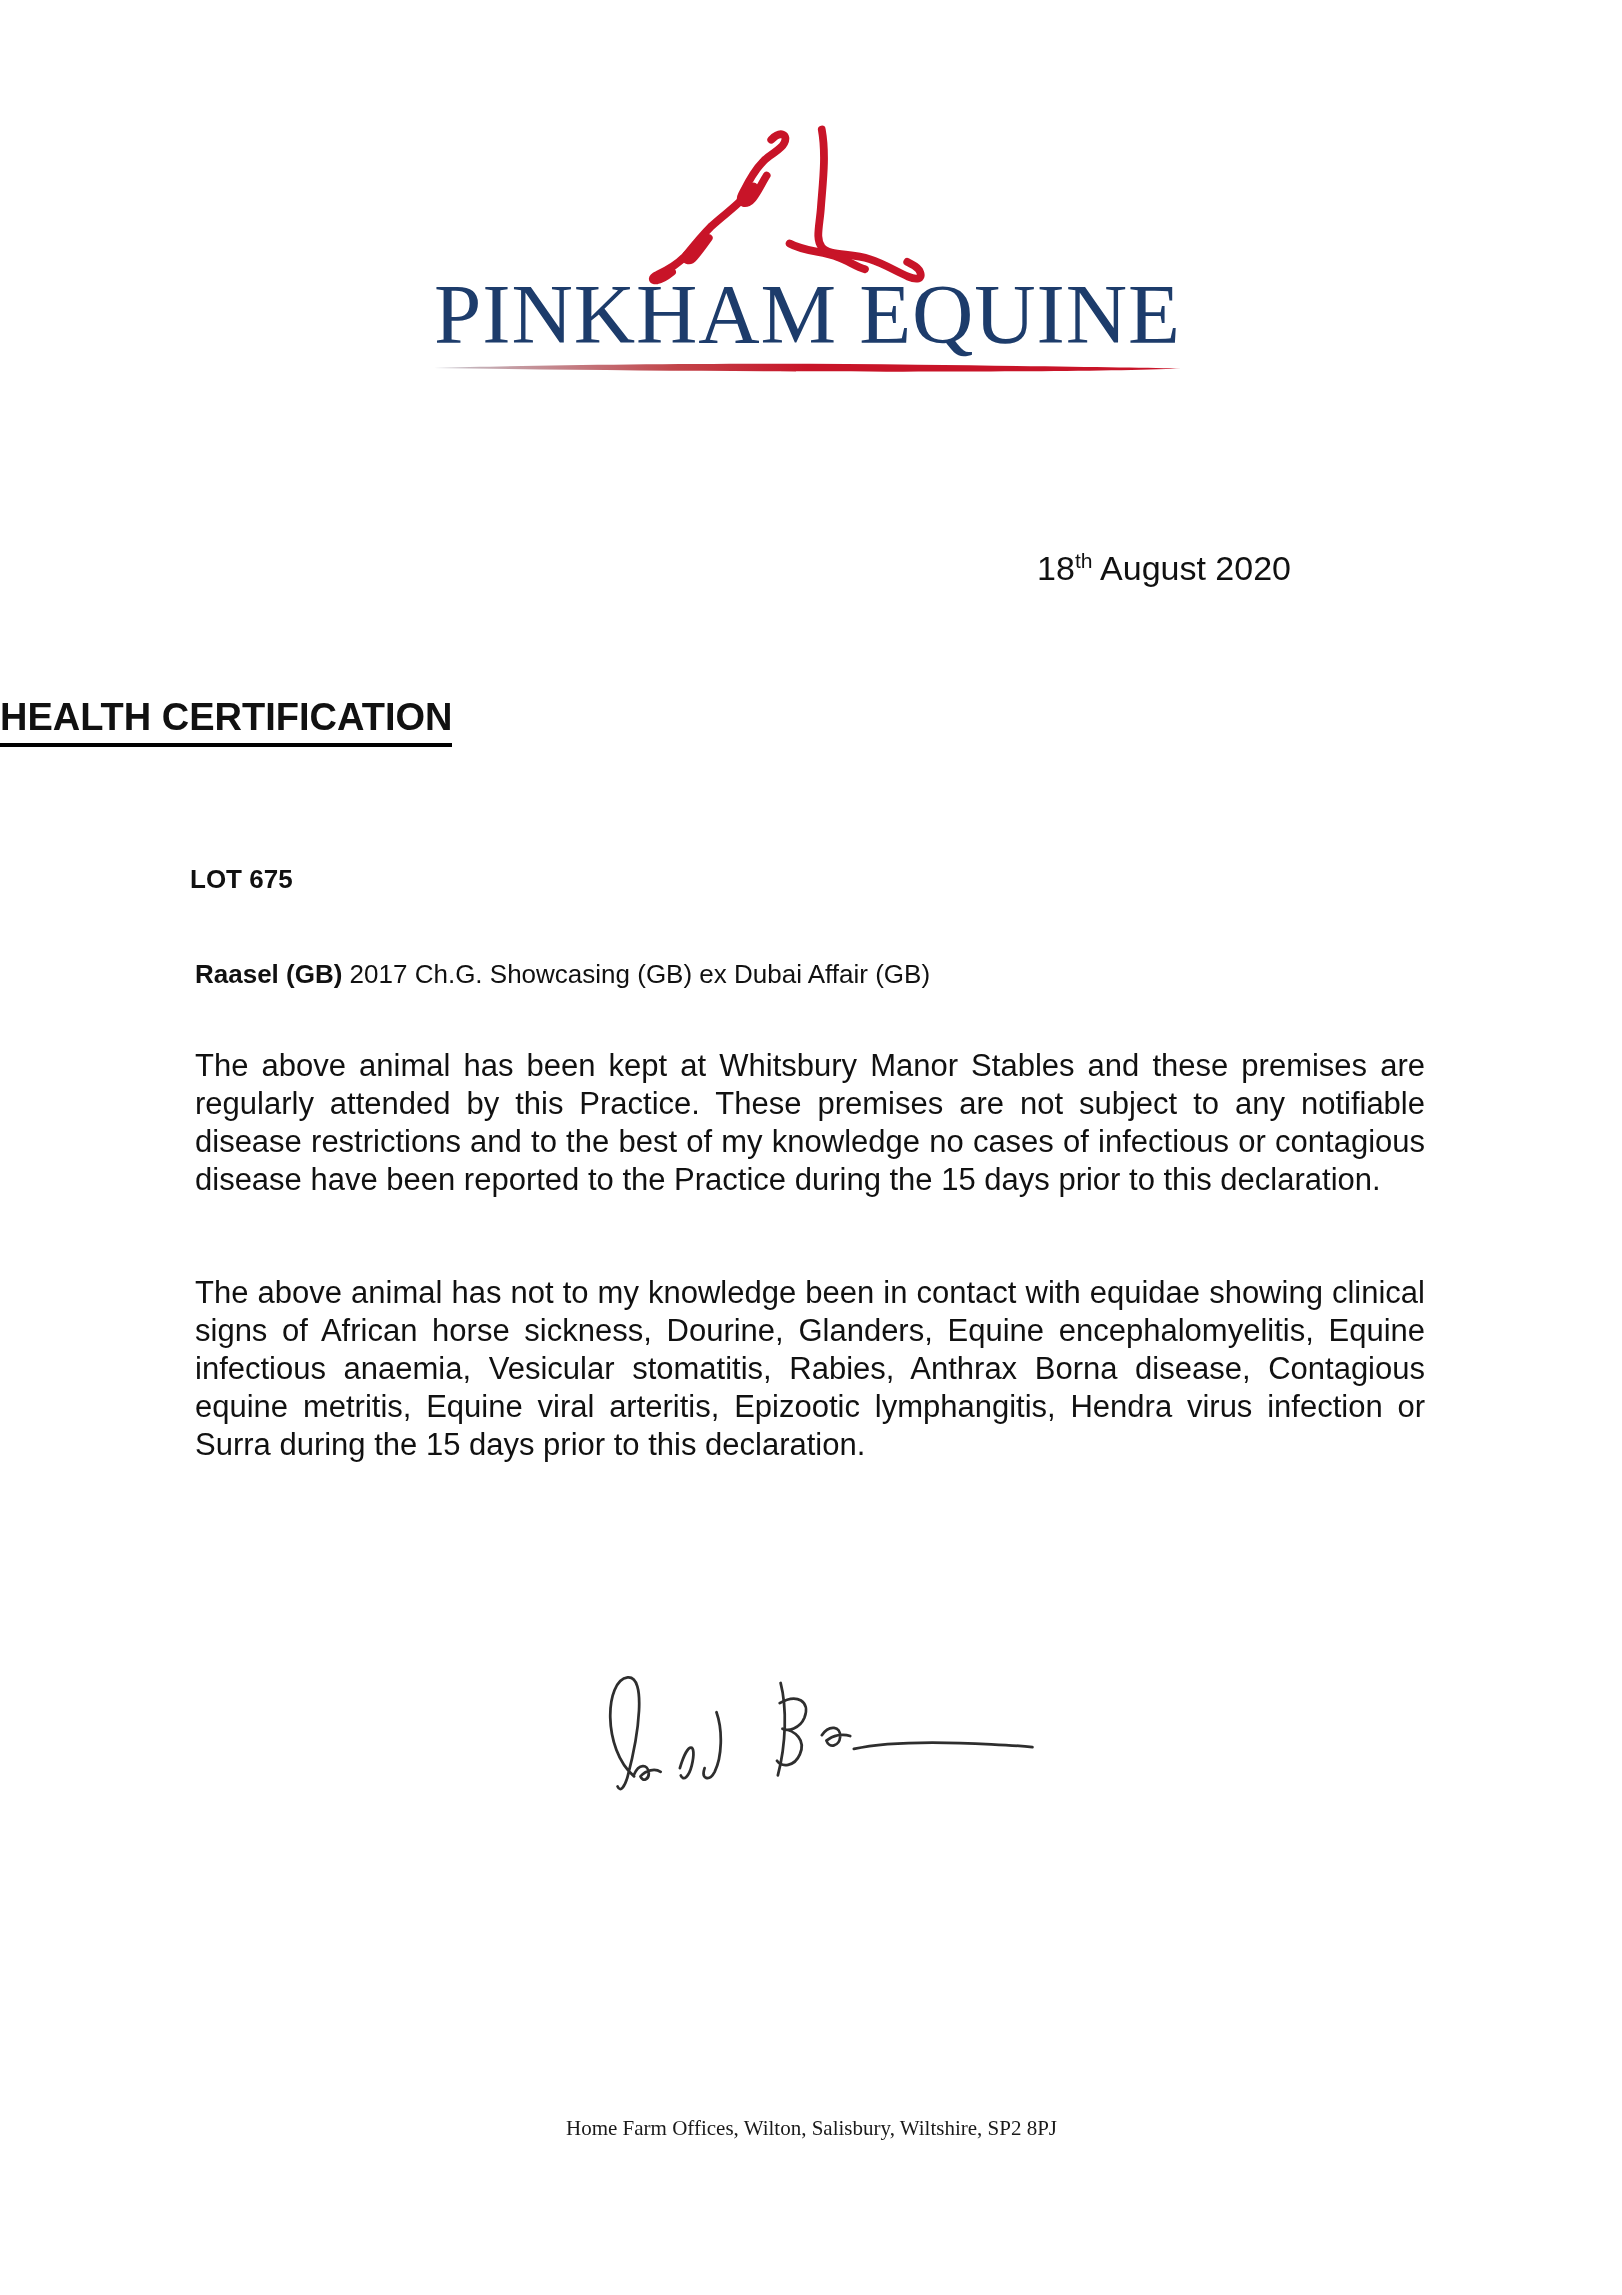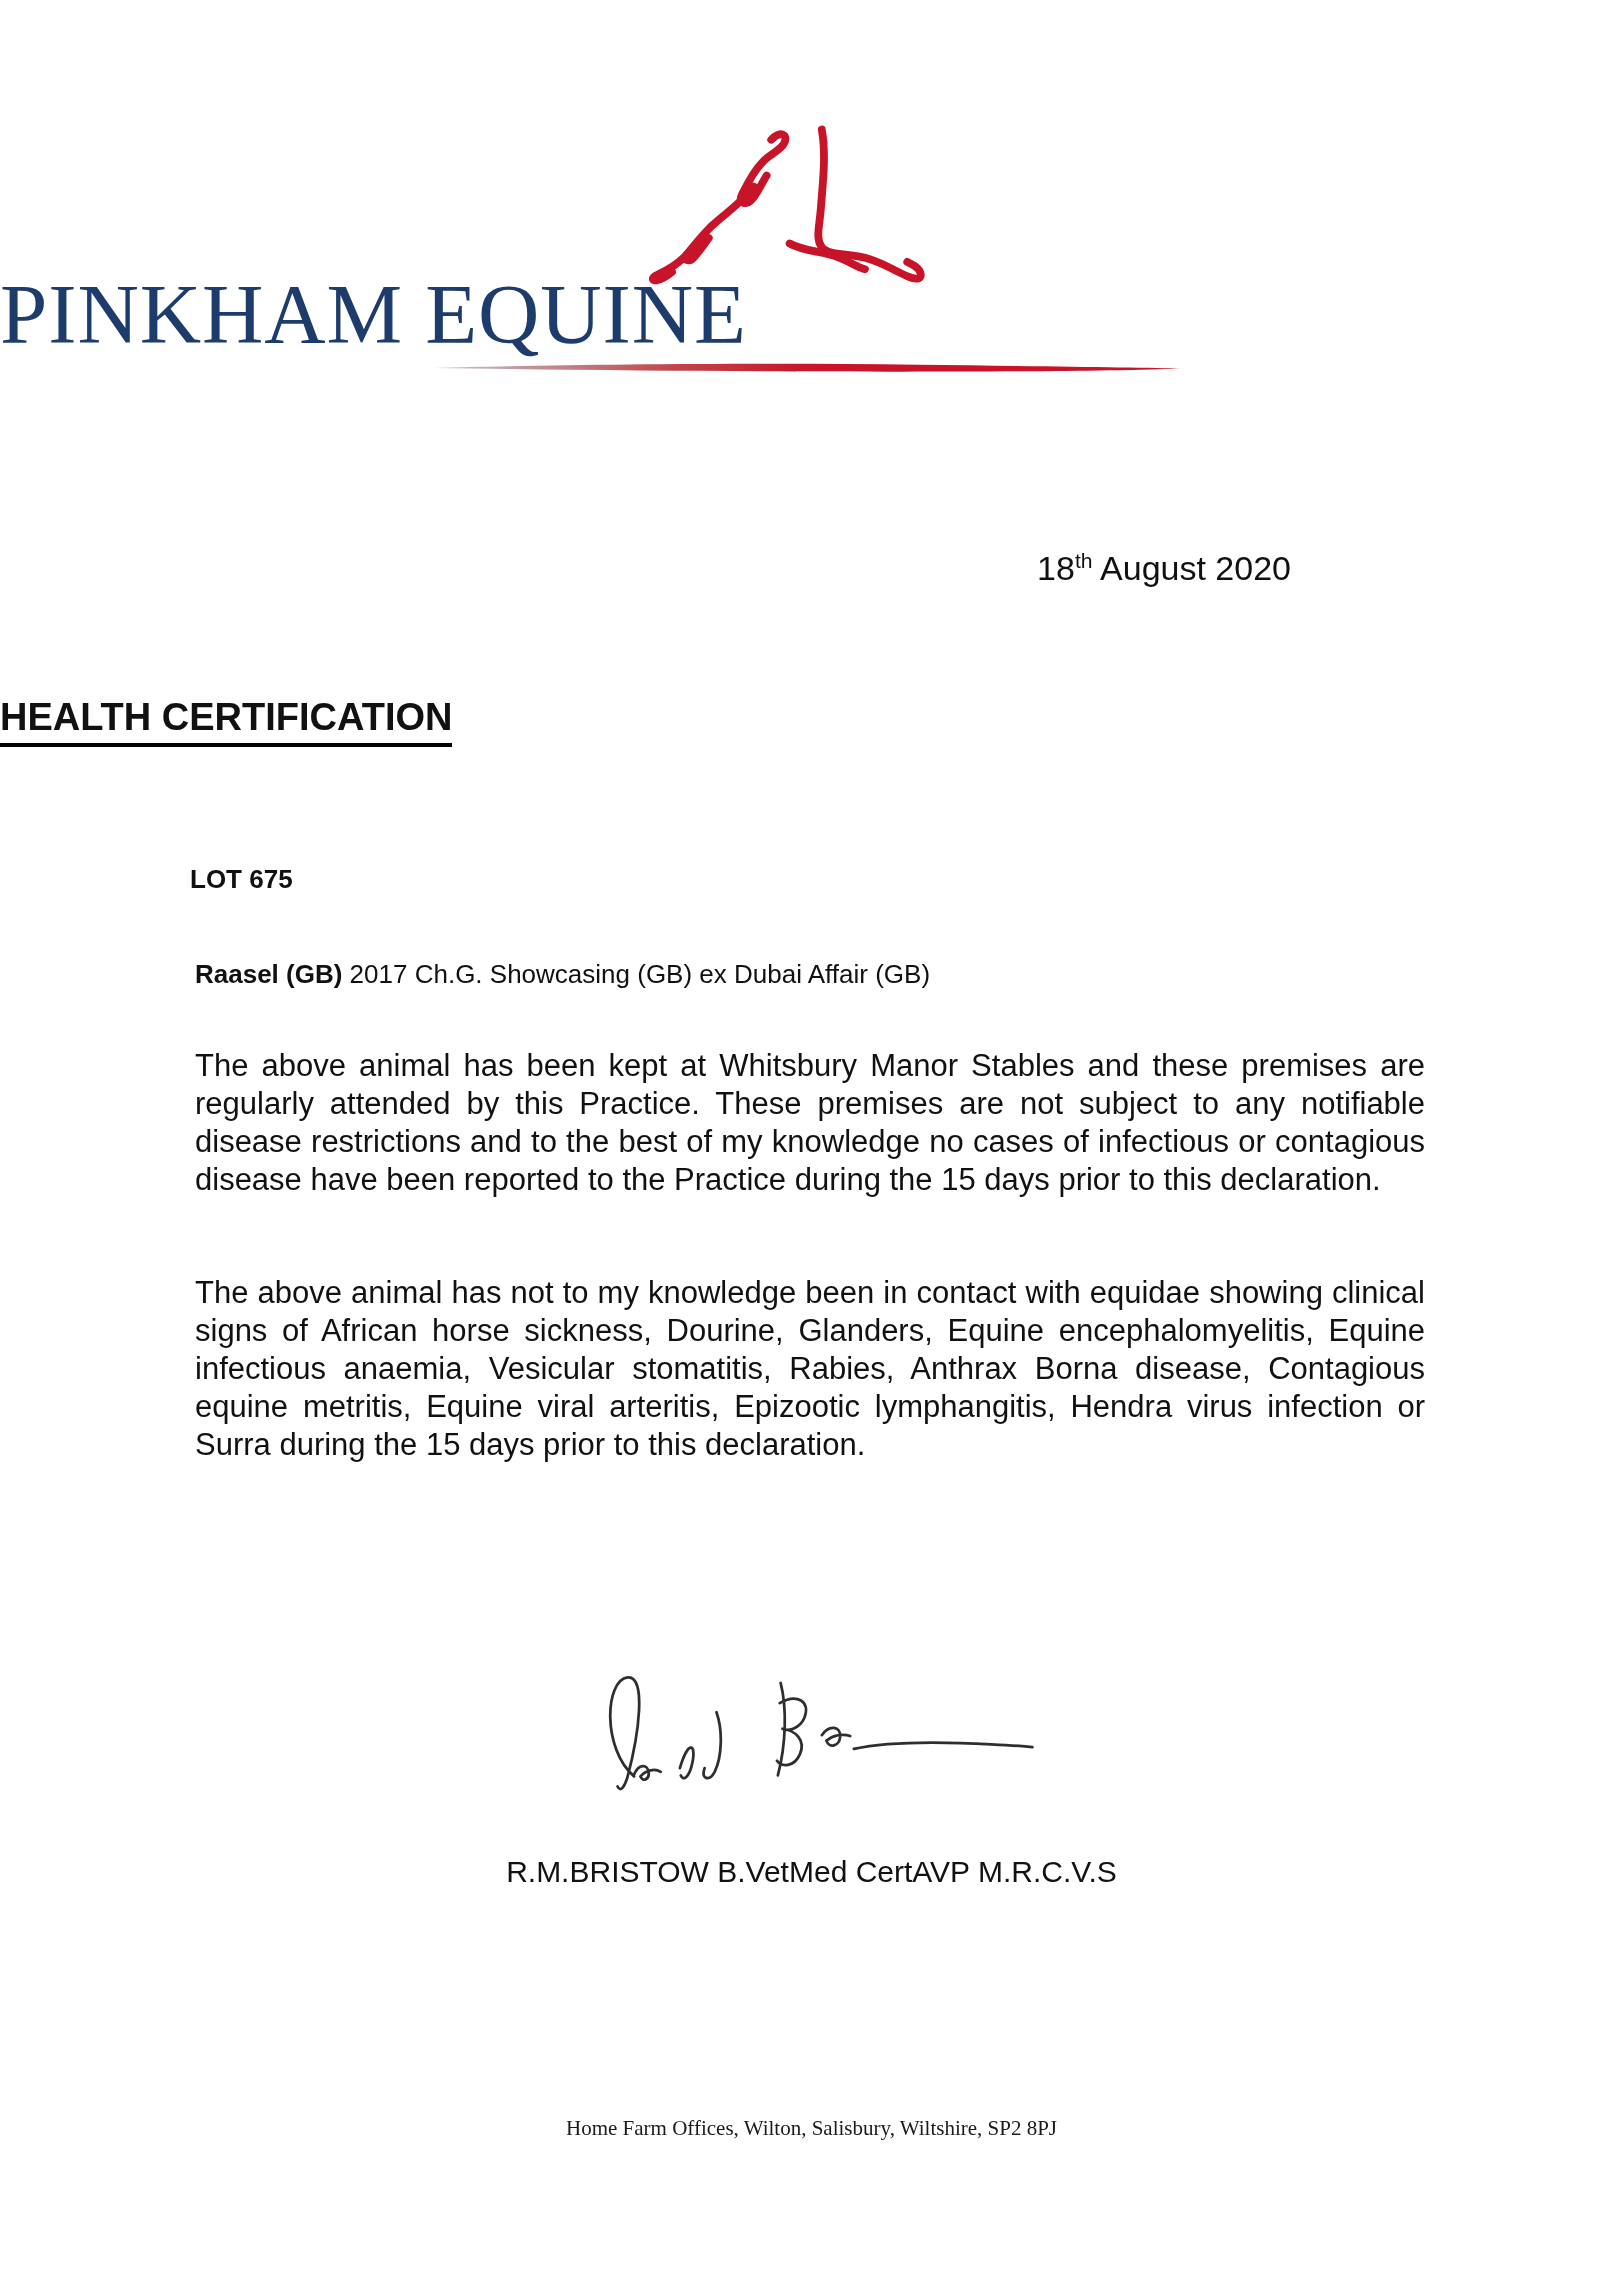--- a/index.html
+++ b/index.html
@@ -5,21 +5,21 @@
   html,body{margin:0;padding:0;background:#e8e8e8;}
   .sheet{
     position:relative;
     width:1623px;height:2295px;
     background:#ffffff;
     font-family:"Liberation Sans",sans-serif;
     color:#111111;
     overflow:hidden;
   }
   
-  .logo{position:absolute;top:123px;left:0;right:8px;}
+  .logo{position:absolute;top:123px;left:0;right:8px;text-align:center;}
   .logo-horse{display:block;margin:0 auto;}
   .logo-title{
     font-family:"Liberation Serif","DejaVu Serif",serif;
     font-size:85px;line-height:1;letter-spacing:0.9px;
     color:#1d3c6b;margin-top:-13px;white-space:nowrap;
   }
   .logo-rule{display:block;margin:4.6px auto 0;}
   .logo-sub{
     margin-top:9.2px;font-size:32px;letter-spacing:12px;
     color:#5d6b7e;white-space:nowrap;
@@ -107,18 +107,17 @@
       <path d="M150,300 C80,240 86,90 136,84 C178,80 160,210 136,300 C130,322 120,336 114,322"></path>
       <path d="M150,296 C160,272 180,272 182,292 C183,306 170,314 164,300 C176,286 196,282 208,290"></path>
       <path d="M250,282 C268,220 288,226 276,276 C270,300 258,312 252,298"></path>
       <path d="M330,160 C344,200 342,258 326,290 C314,312 296,306 304,282"></path>
       <path d="M470,96 C484,150 482,230 464,298"></path>
       <path d="M468,140 C506,118 536,136 522,172 C512,196 486,202 474,196 C502,200 526,220 512,252 C500,280 472,280 462,266"></path>
       <path d="M560,210 C576,186 602,190 600,214 C598,234 576,240 570,222 C584,210 606,206 622,212"></path>
       <path d="M630,240 C710,222 820,224 930,230 C970,232 1000,234 1020,236"></path>
     </g>
   </svg>
-  <div class="signatory">R.M.BRISTOW B.VetMed CertAVP M.R.C.V.S</div>
 
   <div class="footer-line f-address">Home Farm Offices, Wilton, Salisbury, Wiltshire, SP2 8PJ</div>
 
 </div>
 
 
 </body></html>

